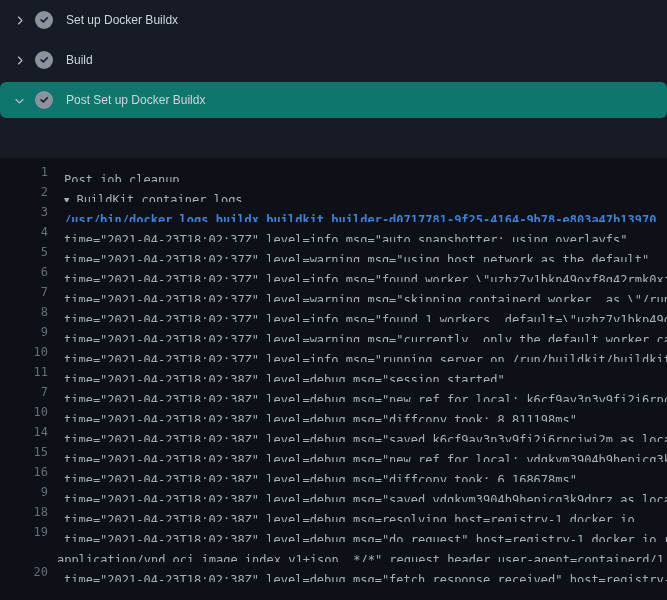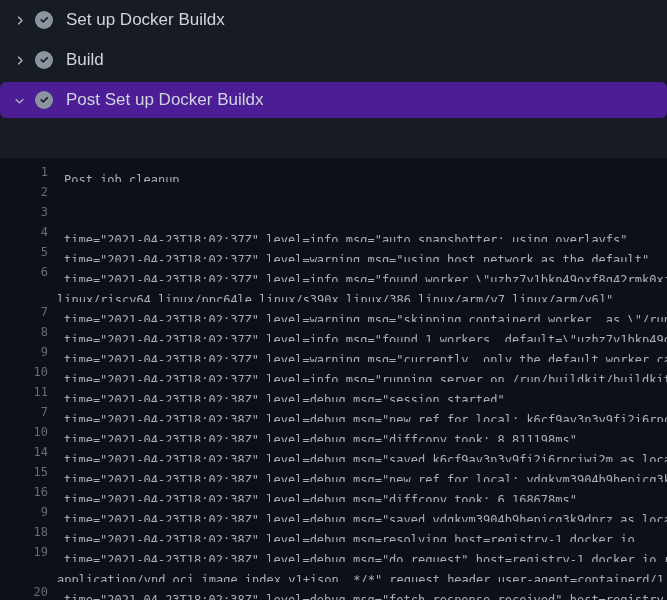--- a/index.html
+++ b/index.html
@@ -17,29 +17,29 @@
   .step-row {
     display: flex;
     align-items: center;
     height: 40px;
     padding-left: 12px;
     cursor: pointer;
   }
   .step-row.expanded {
     height: 36px;
     margin-top: 2px;
-    background: #4c1d95;
+    background: #0f766e;
     border-radius: 6px;
   }
   .chev { width: 14px; height: 14px; display: flex; align-items: center; justify-content: center; flex: none; }
   .chev svg { display: block; }
   .status { margin-left: 9px; width: 18px; height: 18px; flex: none; }
   .step-label {
     margin-left: 13px;
-    font-size: 17px;
+    font-size: 12px;
     color: #ced5dc;
     white-space: nowrap;
   }
   
   .log {
     position: absolute;
     top: 158px; left: 0; right: 0; bottom: 0;
     background: #0d1117;
     padding-top: 4px;
     font-family: "DejaVu Sans Mono", "Liberation Mono", monospace;
@@ -109,26 +109,25 @@
         </span>
         <span class="status"><svg width="18" height="18" viewBox="0 0 16 16">
             <circle cx="8" cy="8" r="8" fill="#8b949e"></circle>
             <path fill="#1b2028" d="M11.47 5.53a.78.78 0 0 1 0 1.1l-3.6 3.6a.78.78 0 0 1-1.1 0L5.03 8.49a.78.78 0 1 1 1.1-1.1l1.19 1.19 3.05-3.05a.78.78 0 0 1 1.1 0z"></path>
           </svg></span>
         <span class="step-label">Post Set up Docker Buildx</span>
       </div>
     </div>
   <div class="log" id="log">
       <div class="log-row"><span class="ln">1</span><span class="lt">Post job cleanup.</span></div>
-      <div class="log-row"><span class="ln">2</span></div>
-      <div class="log-row command"><span class="ln">3</span></div>
+      <div class="log-row"><span class="ln">2</span><span class="lt"><span class="group-toggle">▼</span><span>BuildKit container logs</span></span></div>
+      <div class="log-row command"><span class="ln">3</span><span class="lt">/usr/bin/docker logs buildx_buildkit_builder-d0717781-9f25-4164-9b78-e803a47b13970</span></div>
       <div class="log-row"><span class="ln">4</span><span class="lt">time="2021-04-23T18:02:37Z" level=info msg="auto snapshotter: using overlayfs"</span></div>
       <div class="log-row"><span class="ln">5</span><span class="lt">time="2021-04-23T18:02:37Z" level=warning msg="using host network as the default"</span></div>
       <div class="log-row"><span class="ln">6</span><span class="lt">time="2021-04-23T18:02:37Z" level=info msg="found worker \"uzhz7y1bkp49oxf8q42rmk0xj</span></div>
-      <div class="log-row wrap"><span class="ln"></span><span class="lt">linux/riscv64 linux/ppc64le linux/s390x linux/386 linux/arm/v7 linux/arm/v6]"</span></div>
       <div class="log-row"><span class="ln">7</span><span class="lt">time="2021-04-23T18:02:37Z" level=warning msg="skipping containerd worker, as \"/run</span></div>
       <div class="log-row"><span class="ln">8</span><span class="lt">time="2021-04-23T18:02:37Z" level=info msg="found 1 workers, default=\"uzhz7y1bkp49o</span></div>
       <div class="log-row"><span class="ln">9</span><span class="lt">time="2021-04-23T18:02:37Z" level=warning msg="currently, only the default worker ca</span></div>
       <div class="log-row"><span class="ln">10</span><span class="lt">time="2021-04-23T18:02:37Z" level=info msg="running server on /run/buildkit/buildkit</span></div>
       <div class="log-row"><span class="ln">11</span><span class="lt">time="2021-04-23T18:02:38Z" level=debug msg="session started"</span></div>
       <div class="log-row"><span class="ln">7</span><span class="lt">time="2021-04-23T18:02:38Z" level=debug msg="new ref for local: k6cf9av3n3y9fi2i6rpc</span></div>
       <div class="log-row"><span class="ln">10</span><span class="lt">time="2021-04-23T18:02:38Z" level=debug msg="diffcopy took: 8.811198ms"</span></div>
       <div class="log-row"><span class="ln">14</span><span class="lt">time="2021-04-23T18:02:38Z" level=debug msg="saved k6cf9av3n3y9fi2i6rpciwi2m as loca</span></div>
       <div class="log-row"><span class="ln">15</span><span class="lt">time="2021-04-23T18:02:38Z" level=debug msg="new ref for local: vdqkvm3904b9hepjcq3k</span></div>
       <div class="log-row"><span class="ln">16</span><span class="lt">time="2021-04-23T18:02:38Z" level=debug msg="diffcopy took: 6.168678ms"</span></div>

